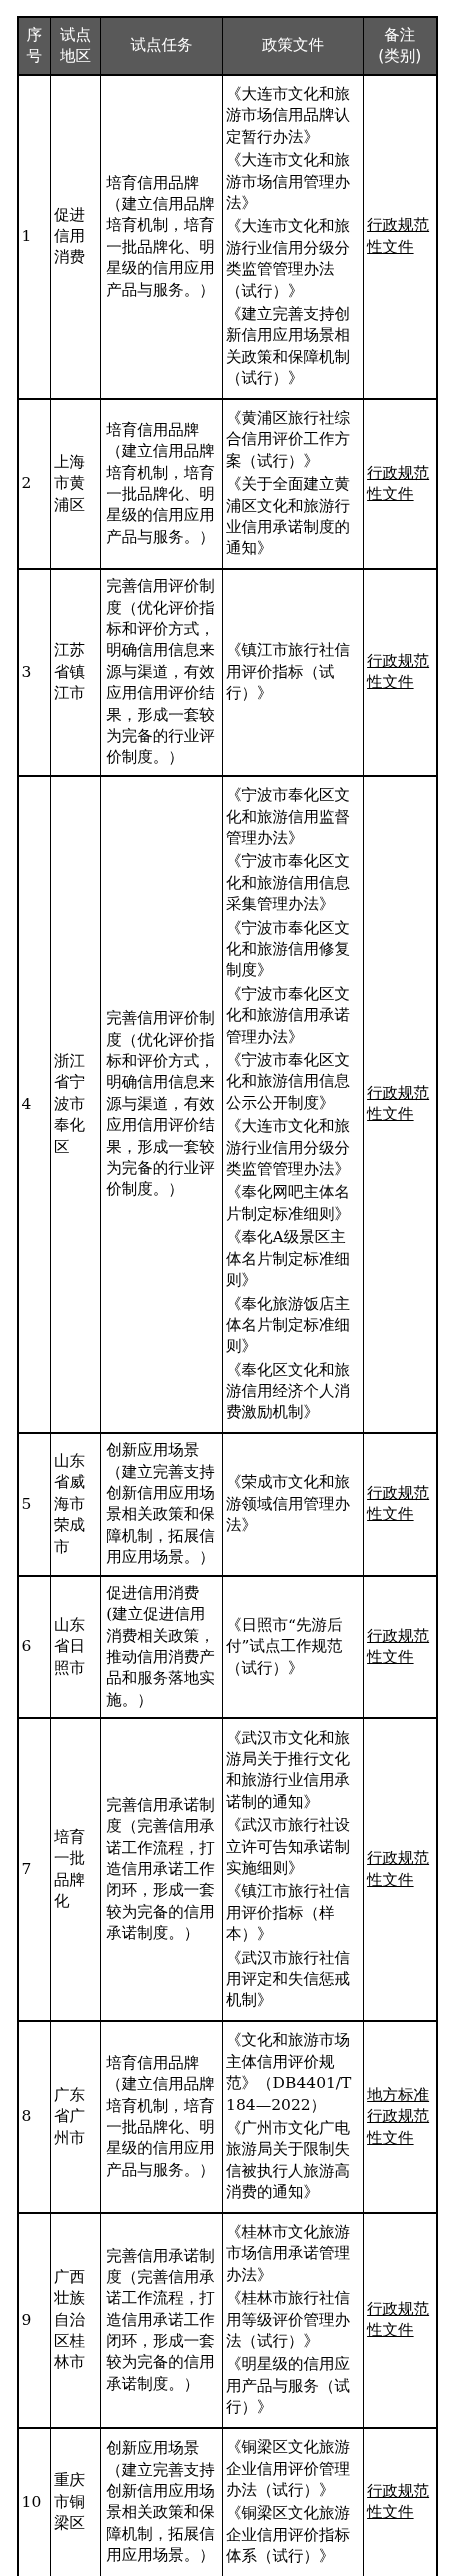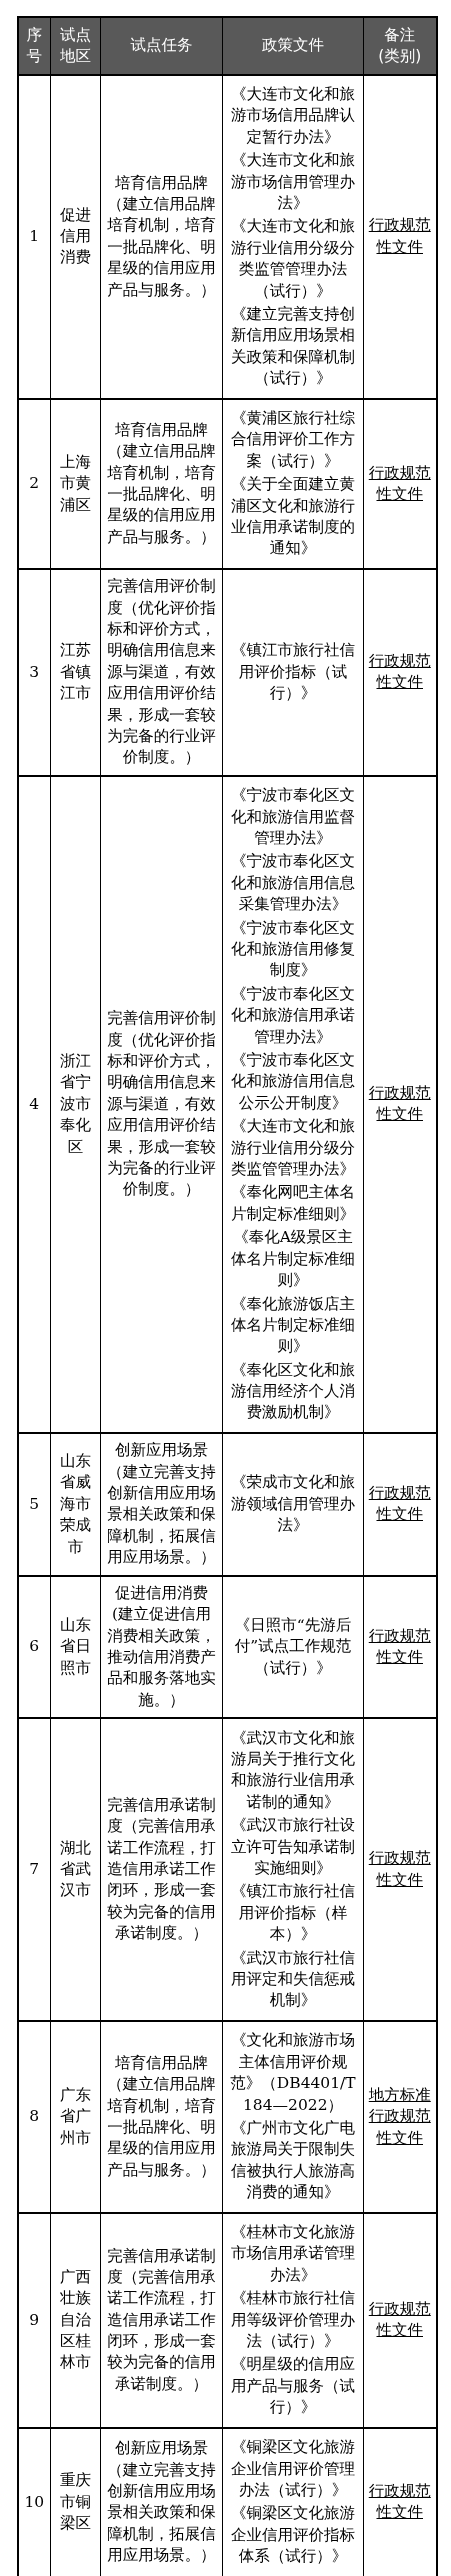--- a/index.html
+++ b/index.html
@@ -46,21 +46,20 @@
     text-align: center;
     vertical-align: middle;
   }
   td {
     border: 1px solid #000000;
     border-top-width: 2.1px;
     border-bottom-width: 2.1px;
     font-size: 15.5px;
     line-height: 1.38;
     padding: 6.2px 3.1px;
-    text-align: center;
     vertical-align: middle;
     word-break: break-all;
     overflow-wrap: break-word;
   }
   td.cell-no {
     font-size: 15.5px;
     font-family: "DejaVu Serif", "Liberation Serif", serif;
   }
   td.cell-task {
     padding: 6.2px 5.2px;
@@ -182,21 +181,21 @@
           <td class="cell-task">促进信用消费(建立促进信用消费相关政策，推动信用消费产品和服务落地实施。）</td>
           <td class="cell-policy">
             <div class="policy-doc">《日照市“先游后付”试点工作规范（试行）》</div>
           </td>
           <td class="cell-remark">
             <span class="remark-line">行政规范性文件</span>
           </td>
         </tr>
         <tr>
           <td class="cell-no">7</td>
-          <td class="cell-region">湖北省武汉市</td>
+          <td class="cell-region">培育一批品牌化</td>
           <td class="cell-task">完善信用承诺制度（完善信用承诺工作流程，打造信用承诺工作闭环，形成一套较为完备的信用承诺制度。）</td>
           <td class="cell-policy">
             <div class="policy-doc">《武汉市文化和旅游局关于推行文化和旅游行业信用承诺制的通知》</div>
             <div class="policy-doc">《武汉市旅行社设立许可告知承诺制实施细则》</div>
             <div class="policy-doc">《镇江市旅行社信用评价指标（样本）》</div>
             <div class="policy-doc">《武汉市旅行社信用评定和失信惩戒机制》</div>
           </td>
           <td class="cell-remark">
             <span class="remark-line">行政规范性文件</span>
           </td>

